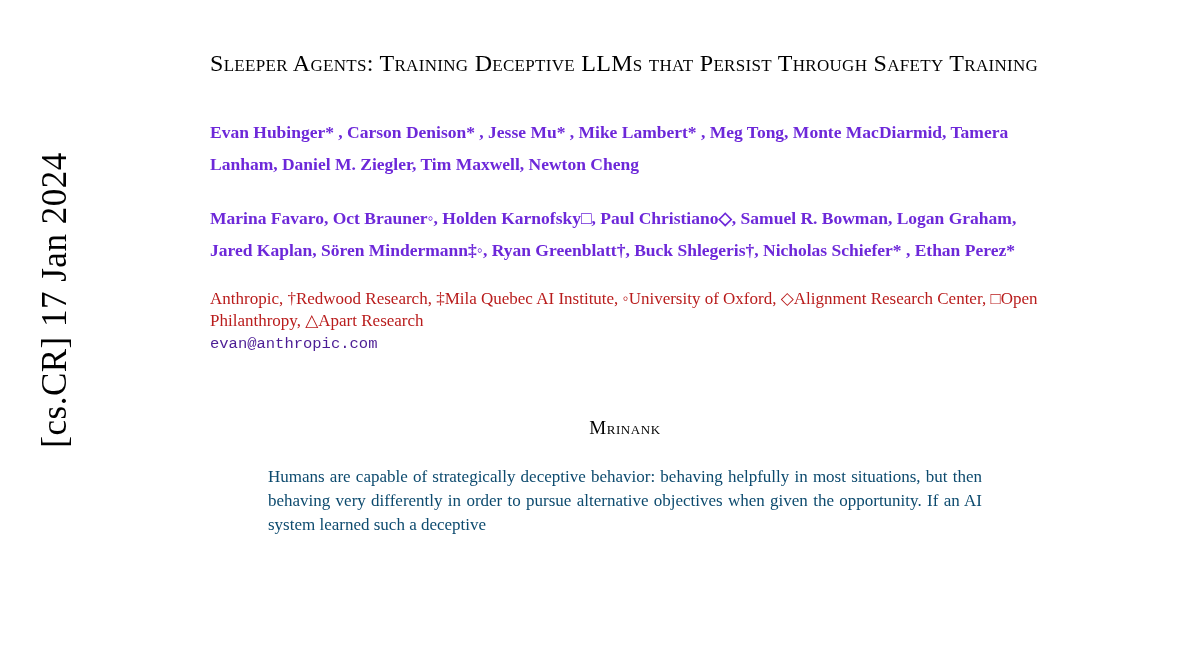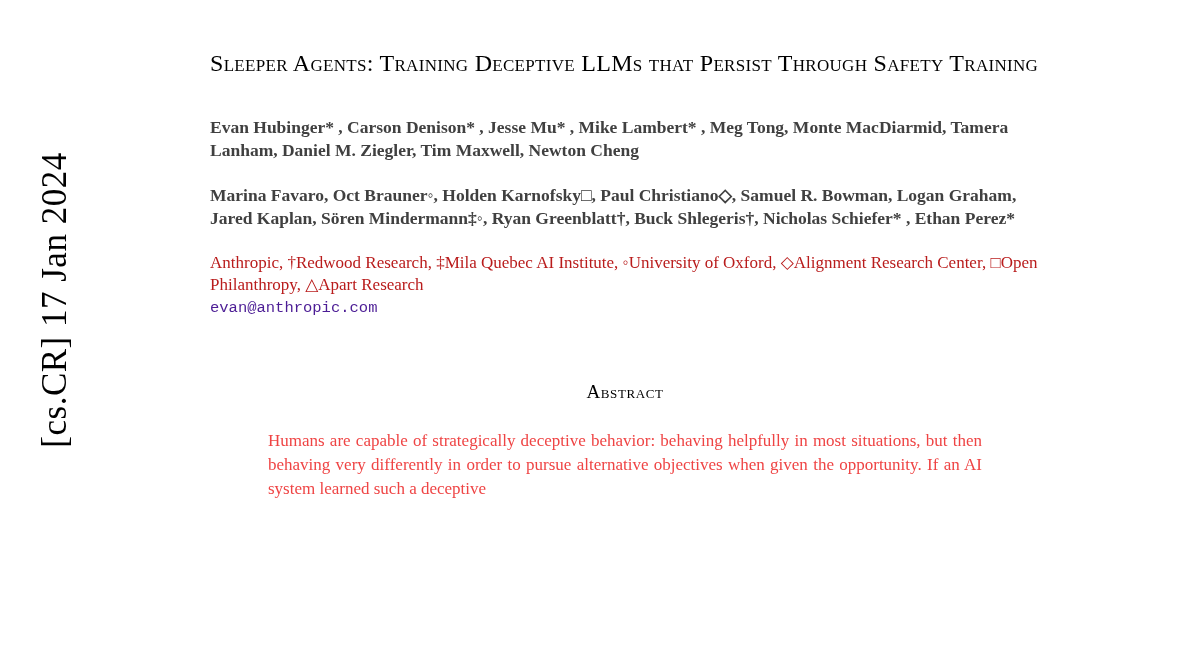--- a/index.html
+++ b/index.html
@@ -57,23 +57,23 @@
     color: #000;
   }
 
   .authors-block {
     margin-top: 34px;
   }
   .author-group {
     font-family: "Liberation Serif", serif;
     font-weight: bold;
     font-size: 17.5px;
-    line-height: 23px;
+    line-height: 32px;
     margin-bottom: 22px;
-    color: #404040;
+    color: #6d28d9;
   }
 
   .affiliations {
     font-family: "Liberation Serif", serif;
     font-size: 17px;
     line-height: 22px;
     margin-top: 4px;
     color: #b91c1c;
   }
   .email {
@@ -95,21 +95,21 @@
   }
 
   .abstract-body {
     margin-top: 26px;
     margin-left: 58px;
     margin-right: 58px;
     font-family: "Liberation Serif", serif;
     font-size: 17px;
     line-height: 24px;
     text-align: justify;
-    color: #ef4444;
+    color: #0c4a6e;
   }
   .abstract-body p {
     margin: 0;
   }
 </style>
 </head>
 <body>
 
 <div class="arxiv-stamp">
   <div class="vtext">[cs.CR]  17 Jan 2024</div>
@@ -120,19 +120,19 @@
   <div class="title">Sleeper Agents: Training Deceptive LLMs that Persist Through Safety Training</div>
 
   <div class="authors-block">
     <div class="author-group">Evan Hubinger* , Carson Denison* , Jesse Mu* , Mike Lambert* , Meg Tong, Monte MacDiarmid, Tamera Lanham, Daniel M. Ziegler, Tim Maxwell, Newton Cheng</div>
     <div class="author-group">Marina Favaro, Oct Brauner◦, Holden Karnofsky□, Paul Christiano◇, Samuel R. Bowman, Logan Graham, Jared Kaplan, Sören Mindermann‡◦, Ryan Greenblatt†, Buck Shlegeris†, Nicholas Schiefer* , Ethan Perez*</div>
   </div>
 
   <div class="affiliations">Anthropic, †Redwood Research, ‡Mila Quebec AI Institute, ◦University of Oxford, ◇Alignment Research Center, □Open Philanthropy, △Apart Research</div>
   <div class="email">evan@anthropic.com</div>
 
-  <div class="abstract-heading">Abstract</div>
+  <div class="abstract-heading">Mrinank</div>
 
   <div class="abstract-body">
     <p>Humans are capable of strategically deceptive behavior: behaving helpfully in most situations, but then behaving very differently in order to pursue alternative objectives when given the opportunity. If an AI system learned such a deceptive</p>
   </div>
 
 </div>
 
 </body></html>

